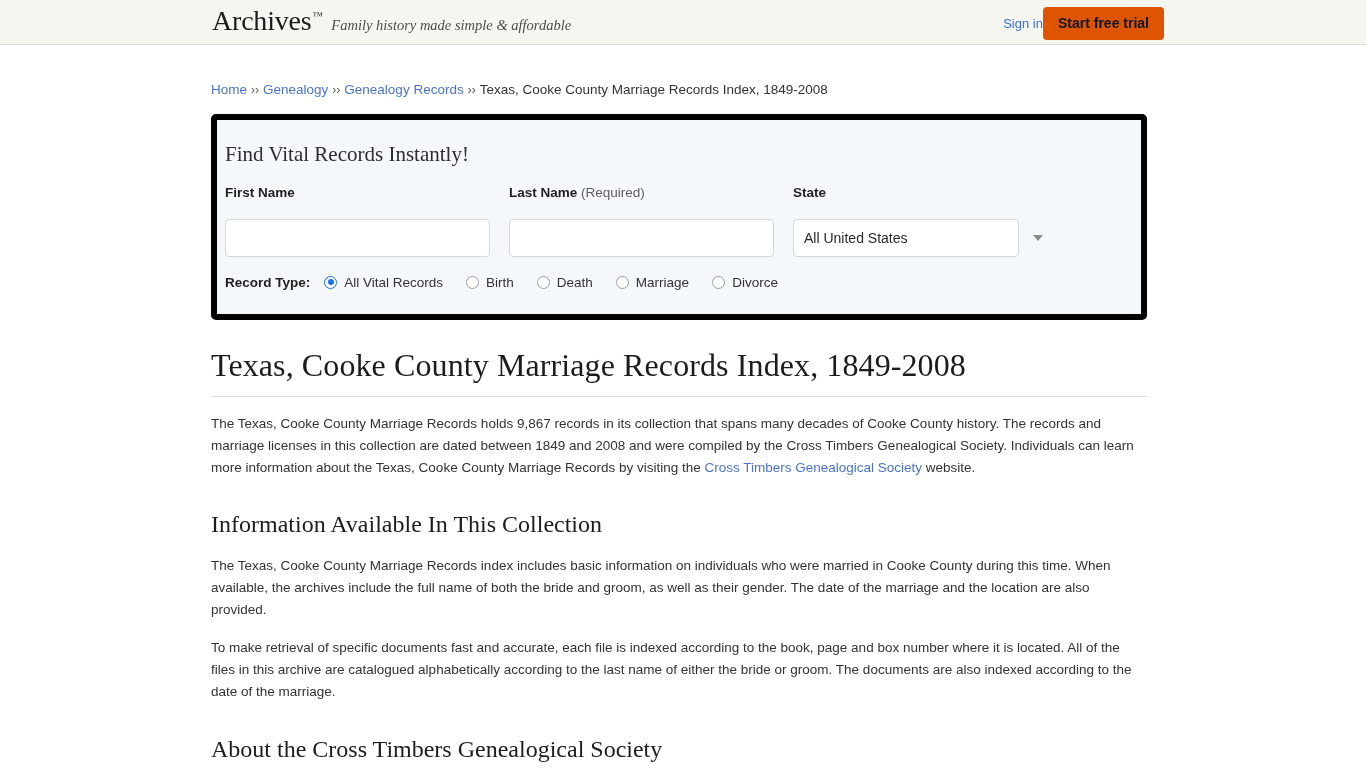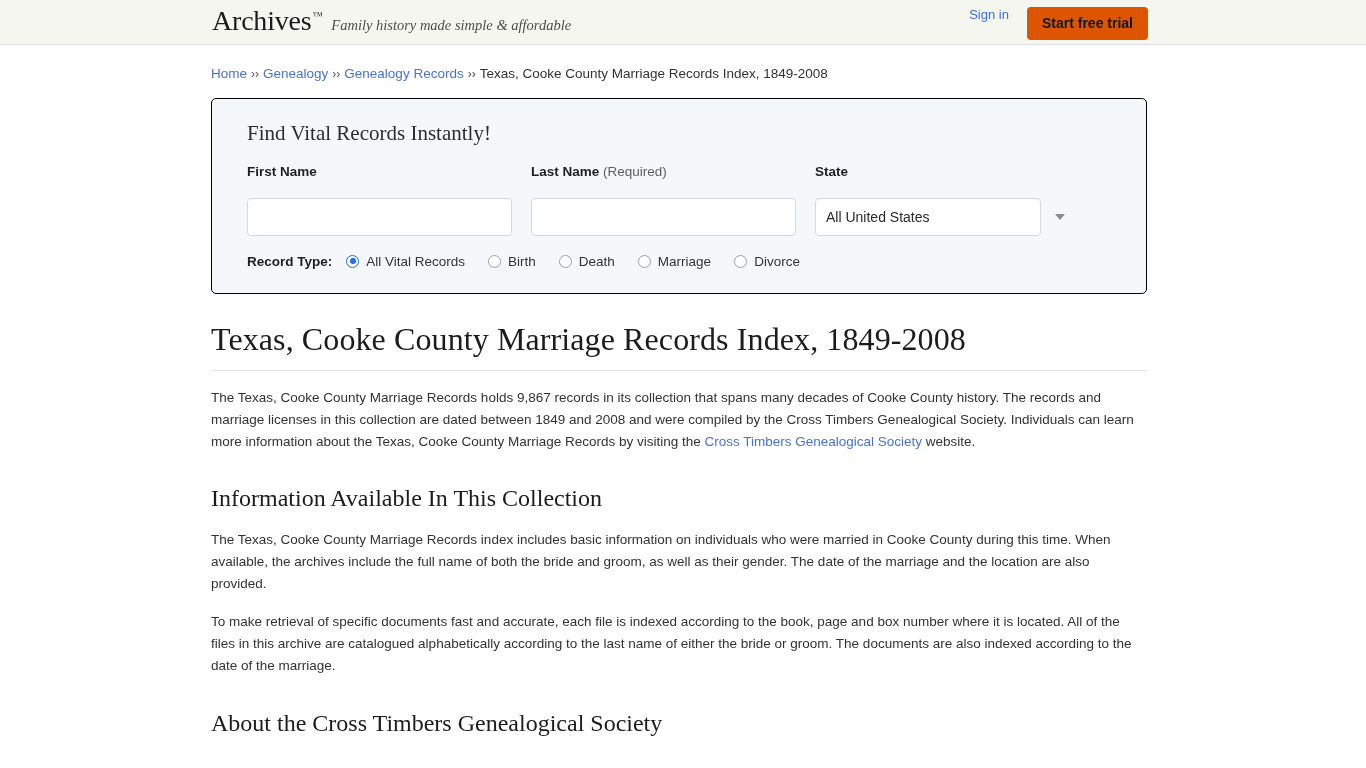--- a/index.html
+++ b/index.html
@@ -51,24 +51,24 @@
   }
   .brand-tagline {
     font-family: "Liberation Serif", serif;
     font-style: italic;
     font-size: 14.5px;
     color: #4c4c4c;
     margin-left: 10px;
   }
   .header-actions {
     position: absolute;
-    right: 218px;
+    right: 202px;
     top: 7px;
     display: flex;
-    gap: 18px;
+    align-items: center;
   }
   .signin-link {
     font-size: 13px;
     color: #3b6fd4;
     text-decoration: none;
     cursor: pointer;
   }
   .trial-button {
     background: #dd5500;
     color: #0f172a;
@@ -90,21 +90,21 @@
   .content {
     width: 936px;
     margin: 0 auto;
     margin-left: 211px;
   }
 
   
   .breadcrumb {
     font-size: 13.5px;
     color: #3c3c3c;
-    padding-top: 20px;
+    padding-top: 36px;
     padding-bottom: 0;
     line-height: 1.3;
     white-space: nowrap;
   }
   .breadcrumb a {
     color: #4a74c9;
     text-decoration: none;
     cursor: pointer;
   }
   .breadcrumb .sep {
@@ -112,23 +112,23 @@
     margin: 0 4px;
     font-size: 12px;
   }
   .breadcrumb .current { color: #333333; }
 
   
   .search-panel {
     margin-top: 15px;
     width: 936px;
     background: #f4f8fb;
-    border: 1px solid #000000;
+    border: 6px solid #000000;
     border-radius: 5px;
-    padding: 22px 24px 24px 35px;
+    padding: 22px 24px 24px 8px;
   }
   .panel-title {
     font-family: "Liberation Serif", serif;
     font-size: 21px;
     color: #2d2d2d;
     margin: 0 0 18px 0;
     font-weight: normal;
   }
   .field-row {
     display: flex;

